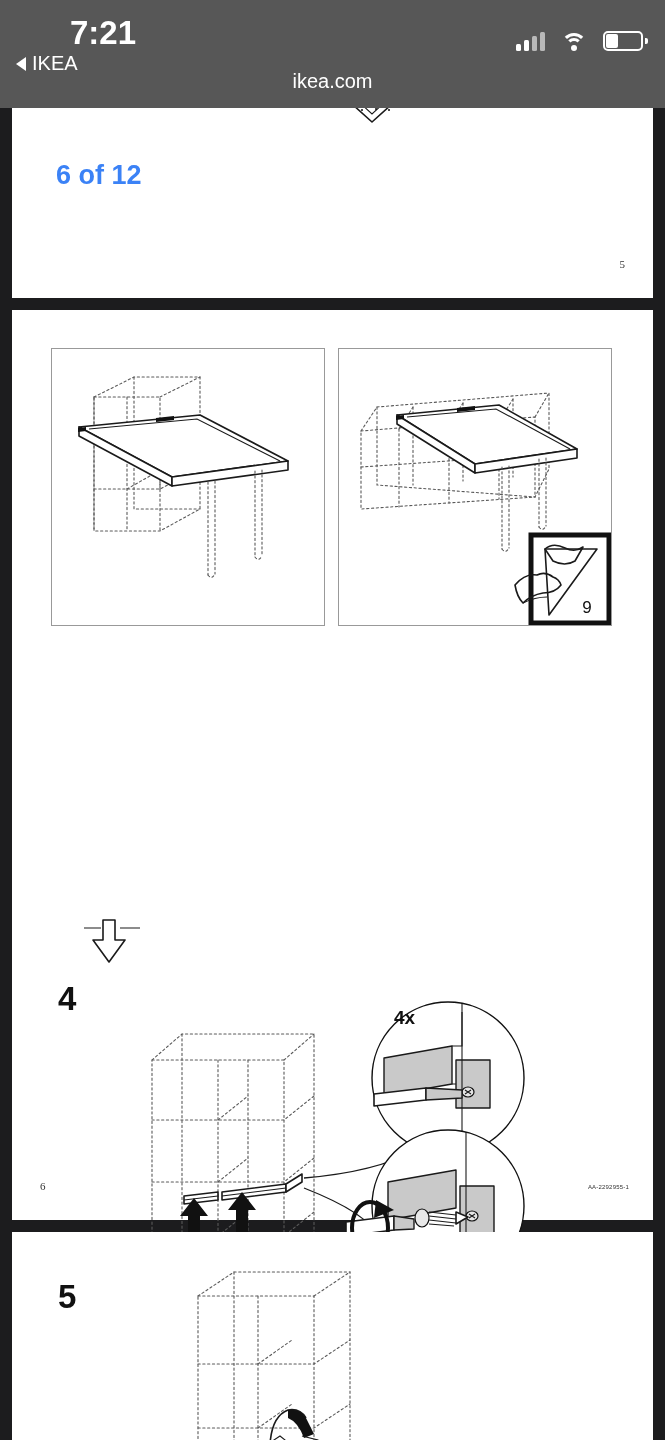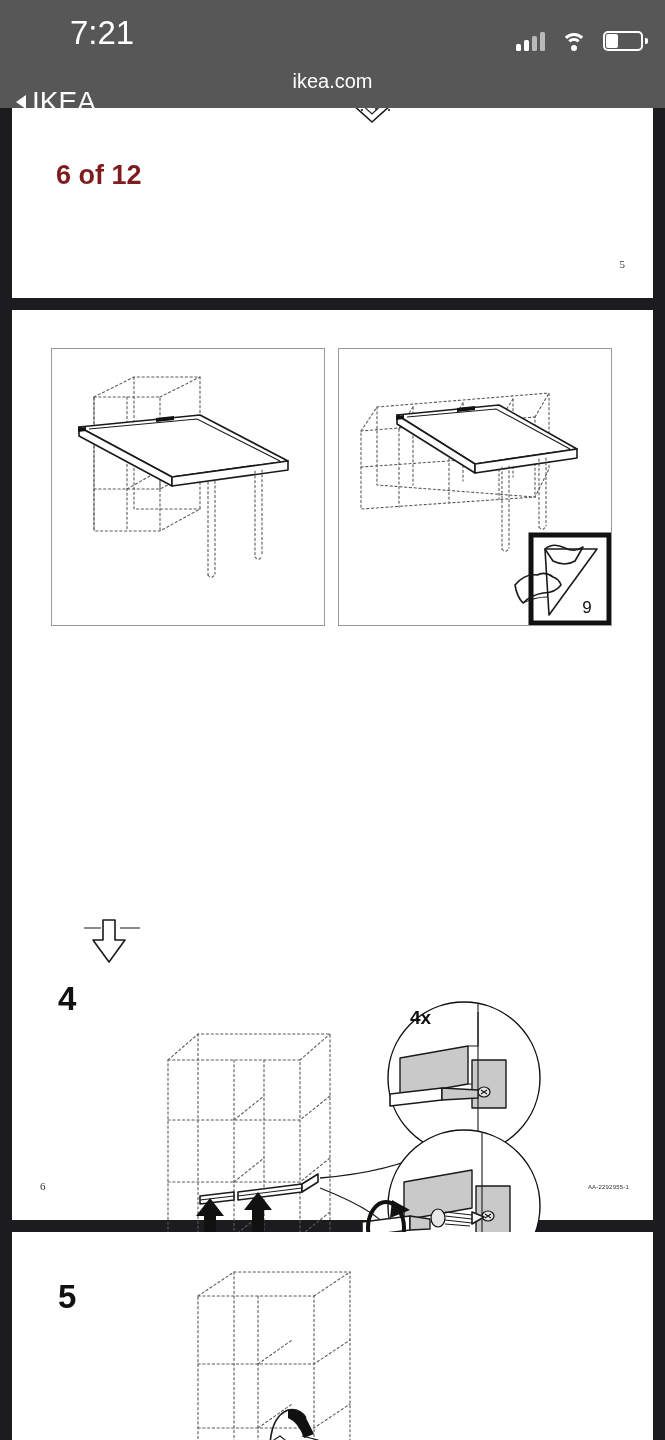--- a/index.html
+++ b/index.html
@@ -11,27 +11,26 @@
   }
   
   .chrome {
     position:absolute; top:0; left:0; width:665px; height:108px;
     background:#575757;
     color:#ffffff;
   }
   .statusline { position:absolute; top:0; left:0; width:100%; height:72px; }
   .clock {
     position:absolute; left:70px; top:14px;
-    font-size:33px; font-weight:normal; letter-spacing:0px;
+    font-size:33px; font-weight:bold; letter-spacing:0px;
   }
   .backbtn {
     position:absolute; left:16px; top:52px;
-    font-size:28px; display:flex; align-items:center; gap:6px;
+    font-size:20px; display:flex; align-items:center; gap:6px;
     cursor:pointer;
-    margin-top:34px;
   }
   .backbtn .tri {
     width:0; height:0;
     border-top:7px solid transparent;
     border-bottom:7px solid transparent;
     border-right:10px solid #ffffff;
     display:inline-block;
   }
   .statusicons {
     position:absolute; right:22px; top:31px;
@@ -95,21 +94,21 @@
     font-family:"Liberation Serif", serif;
   }
   .pagenum.right { right:28px; bottom:28px; }
   .pagenum.left  { left:28px;  bottom:28px; }
   .doccode {
     position:absolute; right:24px; bottom:30px;
     font-size:6px; color:#333; letter-spacing:0.2px;
   }
   .pageindicator {
     position:absolute; left:44px; top:52px;
-    font-size:27px; font-weight:bold; color:#7f1d1d;
+    font-size:27px; font-weight:bold; color:#3b82f6;
   }
 
   
   .topcrop {
     position:absolute; left:0; top:0; width:100%; height:26px;
     overflow:hidden;
   }
 
   
   .stepnum {
@@ -282,21 +281,21 @@
 
           <path class="sl" stroke-width="3" fill="#fff" d="M176 236 Q186 224 198 226 Q206 222 214 228 Q220 230 222 236 Q216 244 204 244 Q192 246 184 254 Q178 248 176 236 Z"></path>
           <path class="sl2" stroke-width="2.4" d="M184 254 Q196 248 208 248"></path>
           <text class="lbl" x="248" y="264" font-size="17" text-anchor="middle">9</text>
         </g>
       </svg>
     </div>
 
     <div class="stepnum" style="left:46px; top:670px;">4</div>
 
-    <div style="position:absolute; left:130px; top:690px; width:420px; height:330px;">
+    <div style="position:absolute; left:114px; top:690px; width:420px; height:330px;">
       <svg width="420" height="330" viewBox="0 0 420 330">
 
         <g class="dl">
           <path d="M26 60 L56 34 L188 34 L188 262 L158 290 L26 290 Z"></path>
           <path d="M26 60 L158 60 L158 290"></path>
           <path d="M158 60 L188 34"></path>
           <path d="M56 34 L56 262 L188 262"></path>
           <path d="M26 120 L158 120 L188 96"></path>
           <path d="M26 182 L158 182 L188 158"></path>
           <path d="M26 236 L158 236 L188 212"></path>

